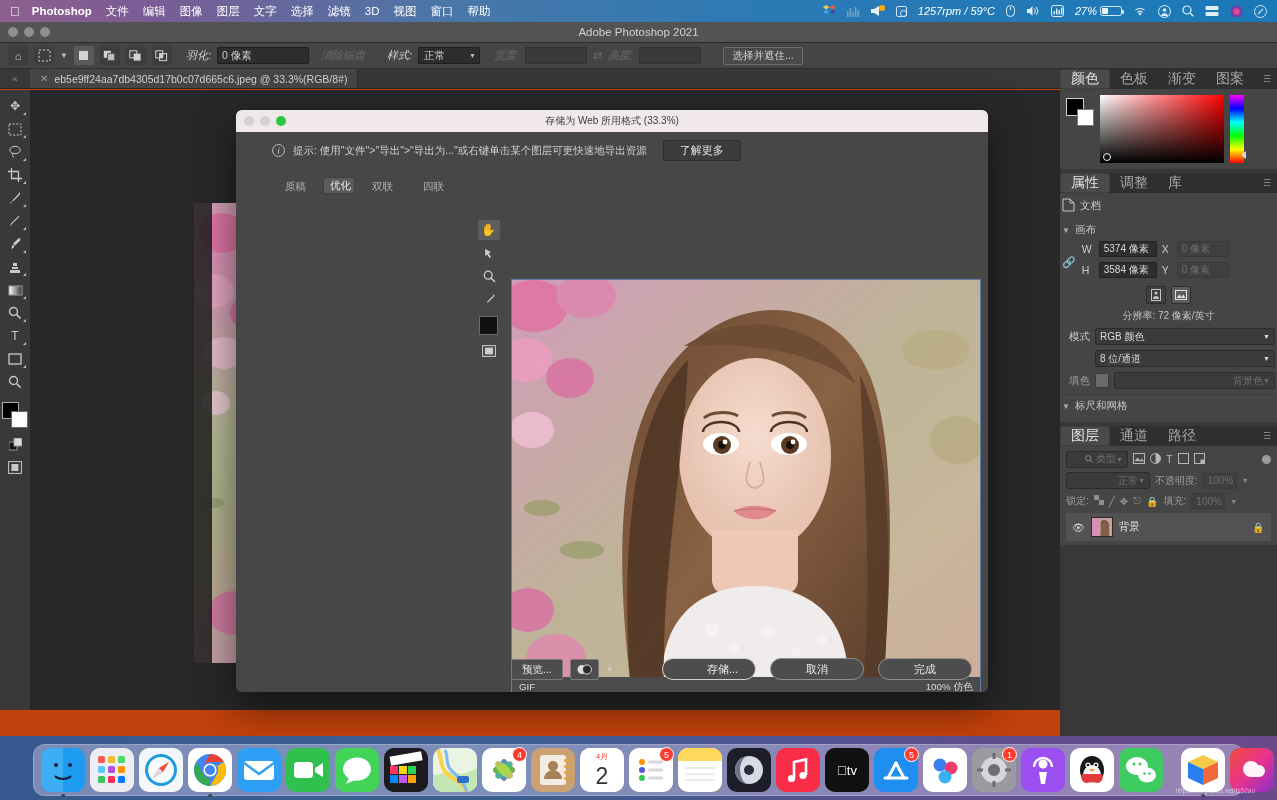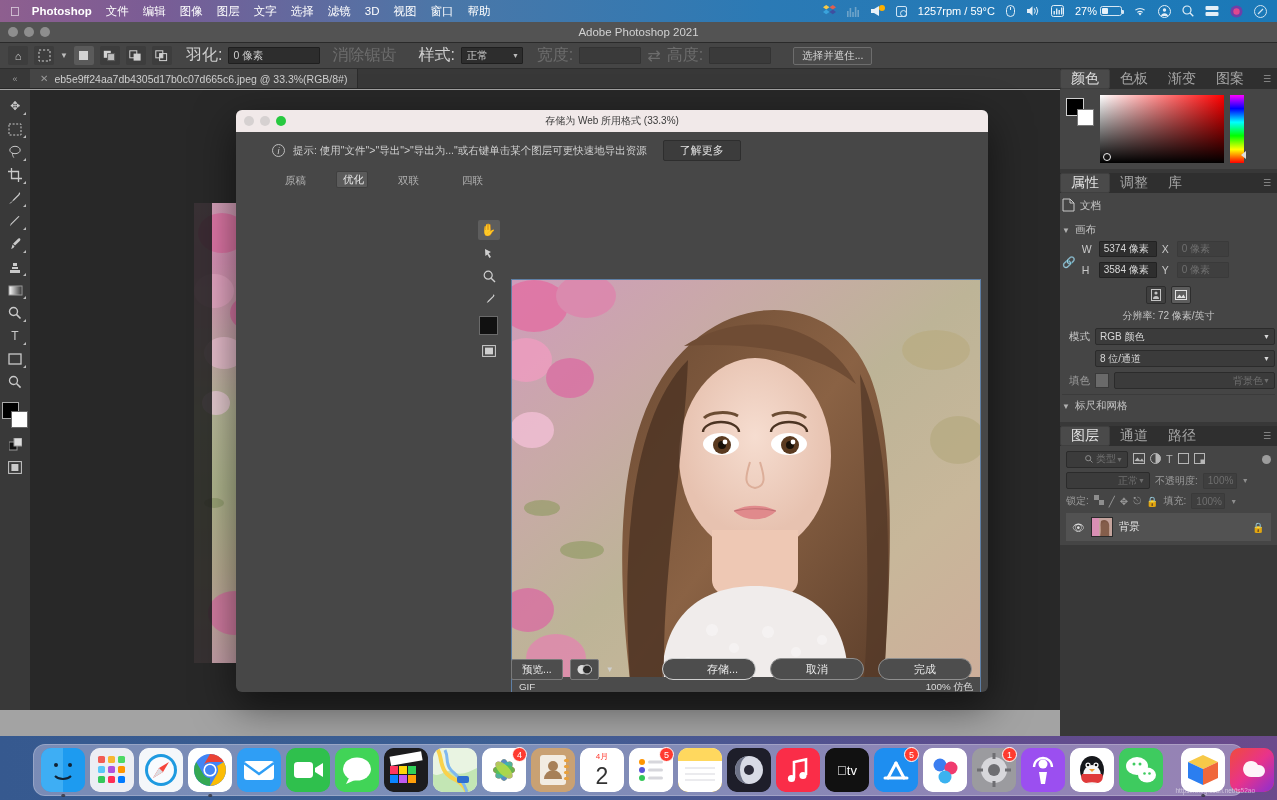--- a/index.html
+++ b/index.html
@@ -14,52 +14,52 @@
   
   .menubar {
     position: absolute; top: 0; left: 0; width: 1277px; height: 22px;
     background: linear-gradient(to right, #8e5f8f 0%, #7a5c95 12%, #4a77a8 35%, #2b7ab5 60%, #1a79b8 100%);
     display: flex; align-items: center; font-size: 11.5px; color: #fff;
   }
   .menubar .apple { margin: 0 12px 0 10px; font-size: 13px; line-height: 1; }
   .menubar .app-name { font-weight: bold; margin-right: 14px; }
   .menubar .mi { margin-right: 14px; white-space: nowrap; }
   .menubar .right { margin-left: auto; display: flex; align-items: center; gap: 11px; padding-right: 10px; }
-  .menubar .right .ico { display: inline-flex; align-items: center; font-size: 11px; }
+  .menubar .right .ico { display: inline-flex; align-items: center; font-size: 11px; font-style: italic; }
   .fanicon { display:inline-block; width:11px; height:11px; border:1px solid #cfe4f5; border-radius:2px; position:relative;}
   .fanicon:after{content:"";position:absolute;left:3px;top:3px;width:5px;height:5px;border-radius:50%;border:1px solid #cfe4f5;}
   .batt { display:inline-flex; align-items:center; gap:3px; }
   .batt .shell { width:22px; height:10px; border:1px solid #d6e6f3; border-radius:2.5px; position:relative; }
   .batt .shell:after{content:"";position:absolute;right:-3px;top:3px;width:2px;height:4px;background:#d6e6f3;border-radius:0 1px 1px 0;}
   .batt .fill { position:absolute; left:1px; top:1px; bottom:1px; width:6px; background:#e9f2f9; border-radius:1px; }
   .wifi { width:14px;height:11px; }
 
   
-  .ps-window { position:absolute; top:22px; left:0; width:1277px; height:714px; background:#a3a3a3; }
+  .ps-window { position:absolute; top:22px; left:0; width:1277px; height:714px; background:#c2410c; }
   .ps-titlebar {
     height:21px; background:#535353; position:relative;
     display:flex; align-items:center; justify-content:center;
     font-size:11.5px; color:#d2d2d2;
     border-bottom:1px solid #2a2a2a;
   }
   .traffic { position:absolute; left:8px; top:50%; transform:translateY(-50%); display:flex; gap:6px; }
   .traffic i { width:10px;height:10px;border-radius:50%; background:#8e8e8e; display:block; }
 
   .ps-options {
     height:26px; background:#454545; display:flex; align-items:center;
     gap:6px; padding:0 8px; font-size:11px; color:#cfcfcf;
     border-bottom:1px solid #2e2e2e;
   }
   .opt-btn { width:20px;height:19px; border-radius:2px; display:flex;align-items:center;justify-content:center;
              background:#3d3d3d; color:#ccc; font-size:11px; }
   .opt-btn.on { background:#5a5a5a; }
   .opt-field { background:#2d2d2d; border:1px solid #1f1f1f; height:17px; width:92px; font-size:10.5px;
                color:#cfcfcf; display:flex; align-items:center; padding:0 4px; border-radius:1px; }
   .opt-field.dim { color:#6d6d6d; background:#3a3a3a; border-color:#333; }
-  .opt-label { font-size:16px; color:#cfcfcf; }
+  .opt-label { font-size:11px; color:#cfcfcf;font-style:italic; }
   .opt-label.dim { color:#6d6d6d; }
   .opt-sel { background:#2d2d2d;border:1px solid #1f1f1f;height:17px;width:62px;display:flex;align-items:center;
              justify-content:space-between;padding:0 3px 0 5px;font-size:10.5px;color:#d2d2d2;border-radius:1px;}
   .opt-pill { border:1px solid #6d6d6d; border-radius:2px; height:18px; padding:0 8px; display:flex;
               align-items:center; font-size:10.5px; color:#d6d6d6; background:#4a4a4a; }
 
   .tabstrip { height:20px; background:#383838; display:flex; align-items:flex-end; border-bottom:1px solid #272727; }
   .tabstrip .collapse { width:30px; text-align:center; color:#9a9a9a; font-size:9px; padding-bottom:4px; }
   .doc-tab { background:#454545; height:19px; display:flex; align-items:center; gap:6px; padding:0 10px;
              font-size:10.5px; color:#cfcfcf; border-right:1px solid #2b2b2b; }
@@ -132,21 +132,21 @@
   .sfw-hint { display:flex; align-items:center; gap:8px; padding:8px 10px 6px 36px; font-size:10.5px; color:#cfcfcf; }
   .info-i { width:13px;height:13px;border:1px solid #bdbdbd;border-radius:50%; color:#cfcfcf; font-size:9px;
             display:flex;align-items:center;justify-content:center; font-style:italic; }
   .learn-btn { background:#3c3c3c; border:1px solid #2e2e2e; border-radius:2px; height:21px; padding:0 16px;
                display:flex;align-items:center; font-size:11px; color:#e3e3e3; margin-left:8px; }
 
   .sfw-tools { position:absolute; left:242px; top:110px; width:22px; display:flex; flex-direction:column; gap:3px; }
   .sfw-tool { width:22px;height:20px; display:flex;align-items:center;justify-content:center; color:#cfcfcf; font-size:12px; border-radius:2px;}
   .sfw-tool.on { background:#5d5d5d; }
 
-  .sfw-tabs { display:flex; gap:17px; padding-left:36px; margin-top:4px; }
+  .sfw-tabs { display:flex; gap:4px; padding-left:36px; margin-top:10px; }
   .sfw-tab { font-size:10.5px; color:#b4b4b4; padding:3px 13px; border-radius:2px 2px 0 0; }
   .sfw-tab.sel { background:#5b5b5b; color:#eee; }
 
   .preview-pane { position:absolute; left:275px; top:169px; width:470px; height:441px;
                   border:1px solid #5e7fa5; background:#555; overflow:hidden; }
   .preview-img { position:absolute; left:0; top:0; width:470px; height:400px; overflow:hidden; }
   .pv-info { position:absolute; left:0; bottom:0; width:100%; height:42px; background:#4b4b4b;
              display:flex; justify-content:space-between; padding:3px 7px; font-size:9.8px; color:#dadada; line-height:1.35;}
   .sel { background:#5a5a5a;border:1px solid #3f3f3f;height:17px;padding:0 3px 0 6px;border-radius:2px;
          display:flex;align-items:center;justify-content:space-between;font-size:10.5px;color:#e0e0e0; }

